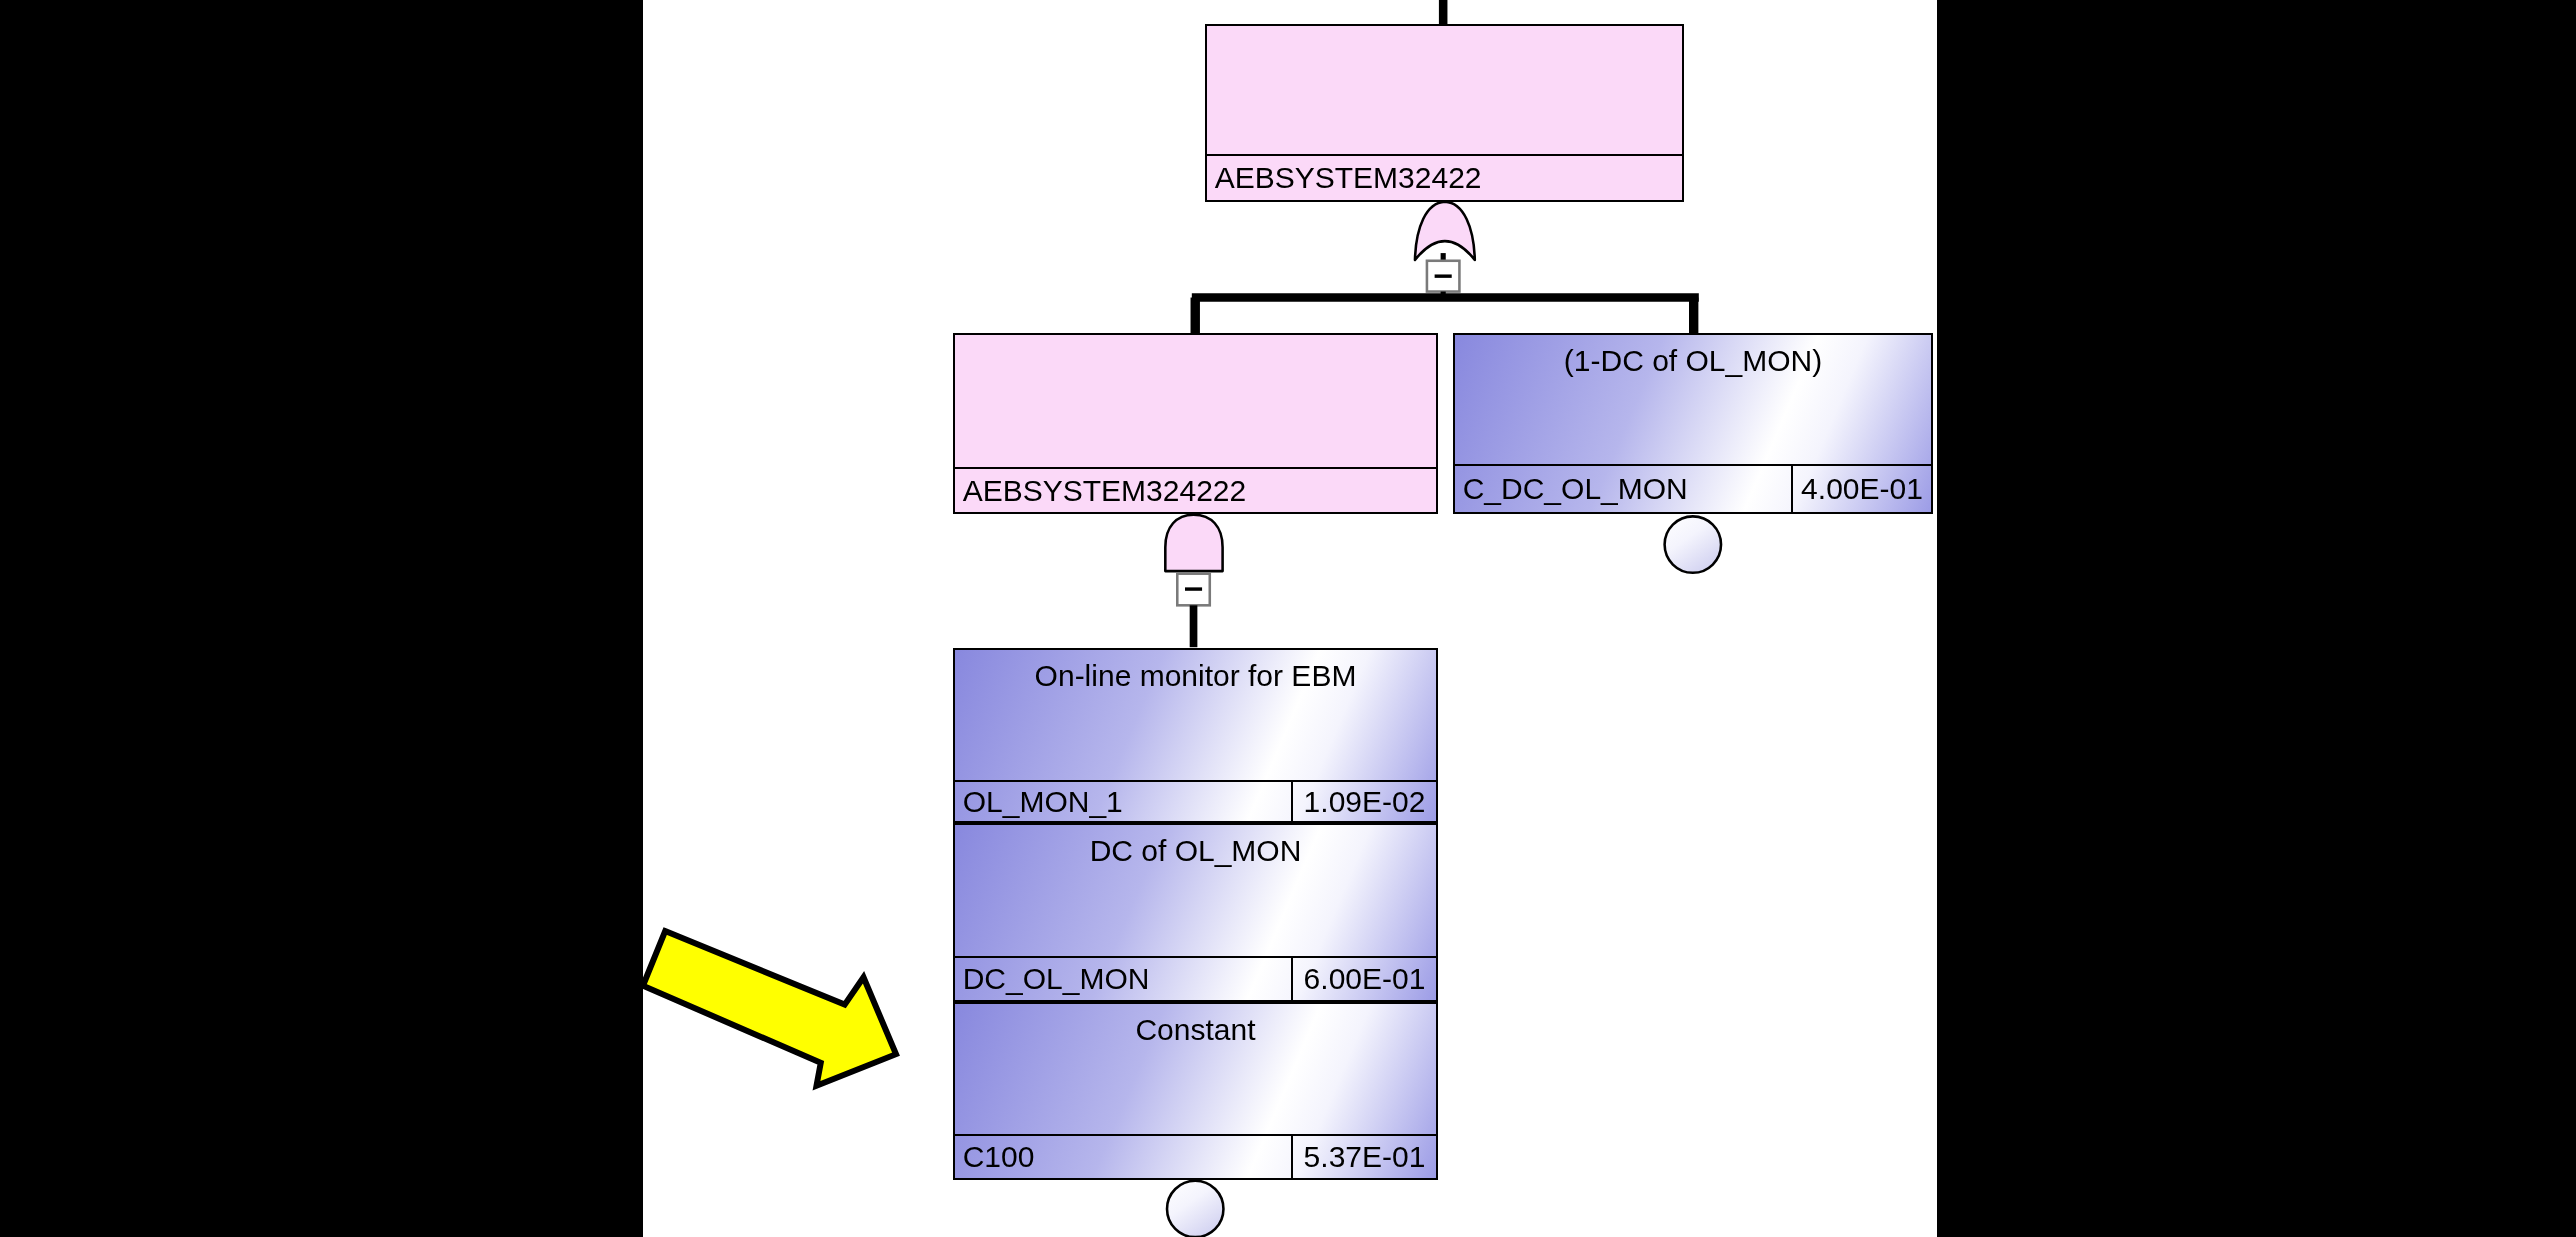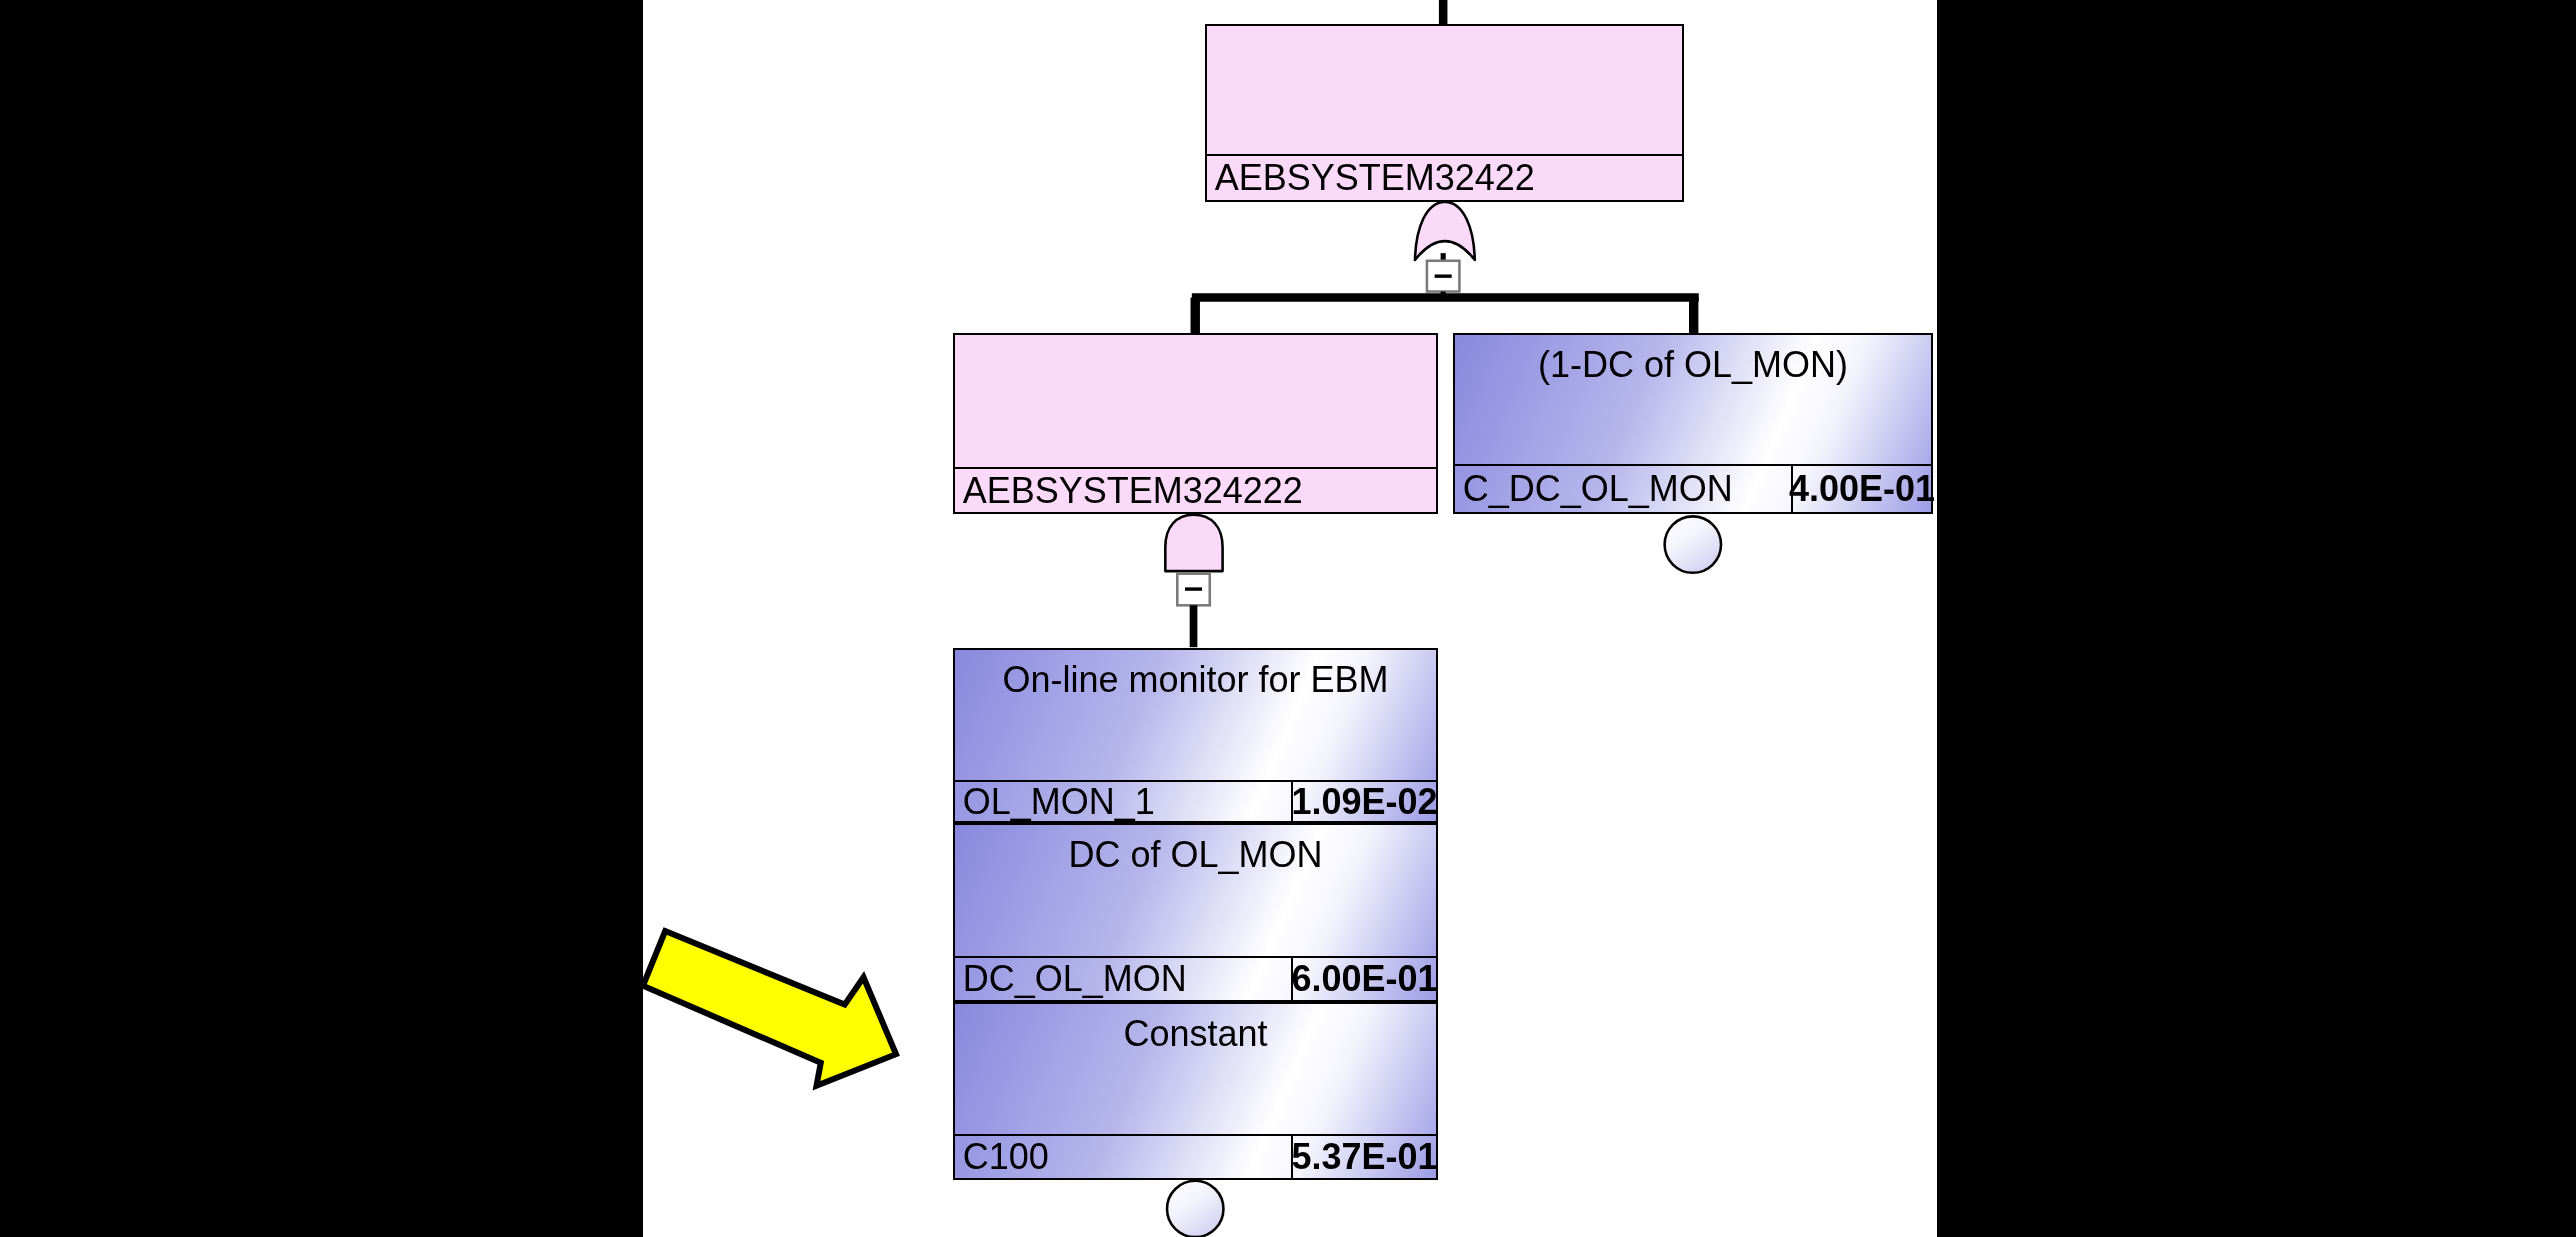--- a/index.html
+++ b/index.html
@@ -2,27 +2,27 @@
 <html style="font-size:13.7px"><head>
 <meta charset="utf-8">
 <style>
   html,body{margin:0;padding:0;background:#000;}
   .canvas{
     position:relative;width:2576px;height:1238px;background:#000000;
     overflow:hidden;font-family:"Liberation Sans",sans-serif;color:#000;
   }
   .panel{position:absolute;left:643px;top:0;width:1294px;height:1238px;background:#ffffff;}
   .overlay{position:absolute;left:0;top:0;width:2576px;height:1238px;}
-  .box{position:absolute;box-sizing:border-box;border:2.6px solid #000;font-size:36px;}
+  .box{position:absolute;box-sizing:border-box;border:2.6px solid #000;font-size:30px;}
   .box.pink{background:#fbd9f8;}
   .box.blue{background:linear-gradient(113deg,#8888de 0%,#b6b6ec 38%,#ffffff 66%,#f4f4fd 75%,#9c9ce6 100%);}
   .title{position:absolute;top:9.4px;left:0;width:100%;text-align:center;white-space:nowrap;}
   .strip{position:absolute;left:0;right:0;bottom:0;border-top:2.6px solid #000;display:flex;align-items:stretch;}
   .strip .name{flex:1;display:flex;align-items:center;padding-left:7.7px;white-space:nowrap;overflow:hidden;}
-  .strip .val{display:flex;align-items:center;justify-content:center;border-left:2.6px solid #000;white-space:nowrap;font-weight:bold;}
+  .strip .val{display:flex;align-items:center;justify-content:center;border-left:2.6px solid #000;white-space:nowrap;}
   .val.vw167{width:143px;text-align:center;}
   .val.vw161{width:138px;}
 </style>
 </head>
 <body>
 
 <div class="canvas">
 
   <div class="panel"></div>
 

